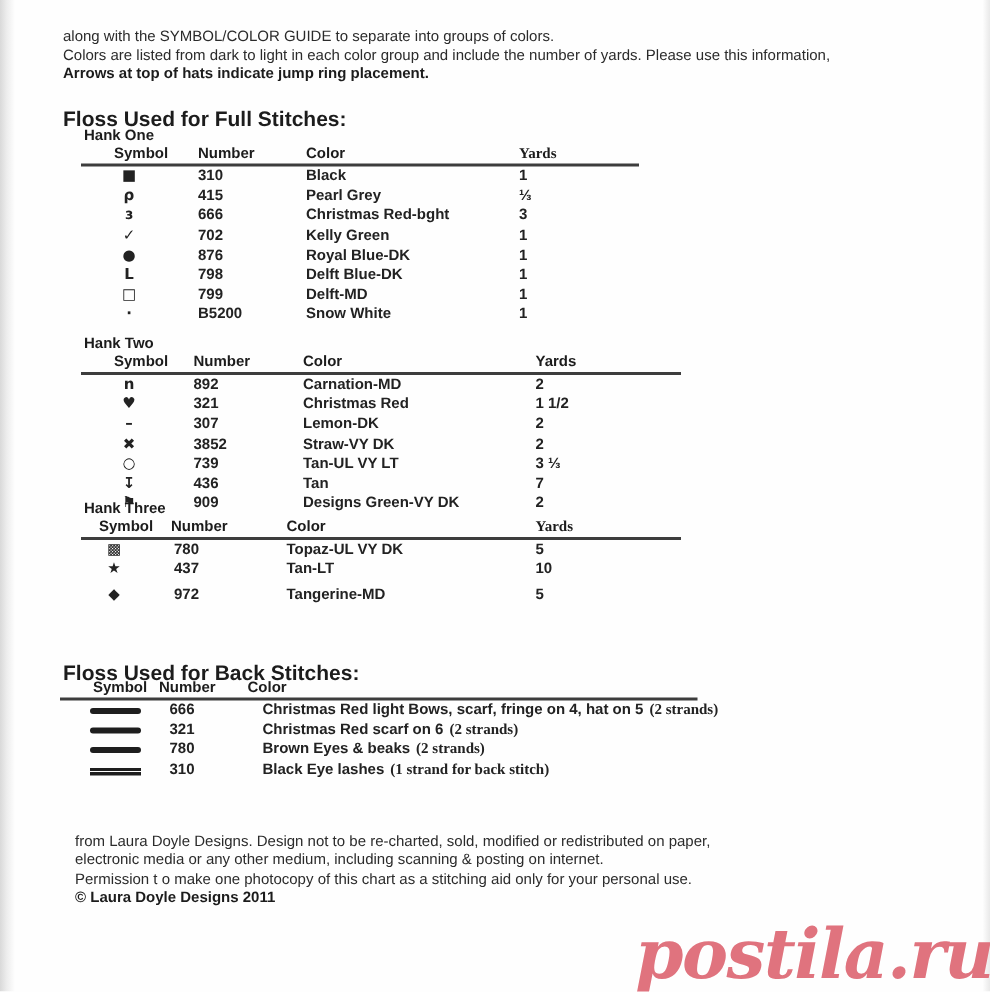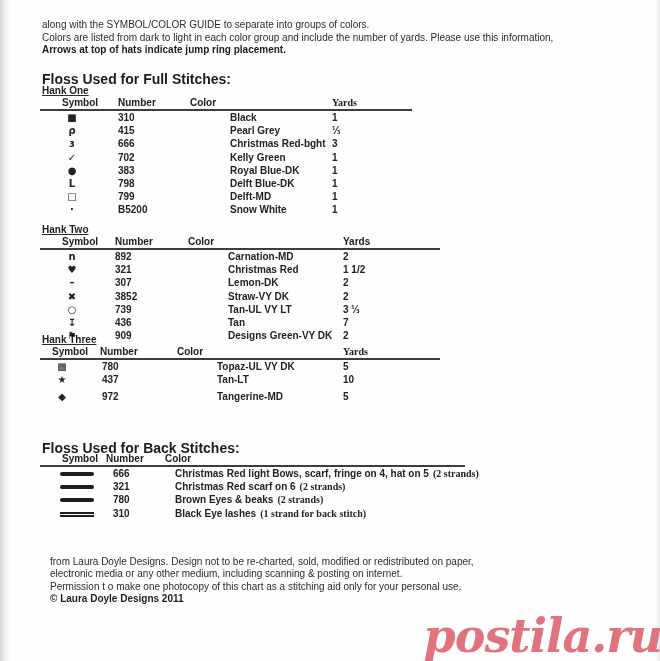--- a/index.html
+++ b/index.html
@@ -17,39 +17,39 @@
   .scan-edge-right{
     position:absolute;right:0;top:0;bottom:0;width:5px;
     background:linear-gradient(270deg,#e9e9e9 0%,rgba(255,255,255,0) 100%);
   }
   .intro{position:absolute;left:42px;top:19px;width:585px;font-size:10px;line-height:12.6px;}
   .b{font-weight:bold;color:#1c1c1c;}
   .section-title{position:absolute;left:42px;font-size:14px;font-weight:bold;color:#1c1c1c;}
   #full-title{top:71px;}
   #back-title{top:440px;}
 
-  .hank{position:absolute;left:40px;width:440px;font-size:10px;text-decoration:underline;}
+  .hank{position:absolute;left:54px;width:440px;font-size:10px;}
   #hank-1{top:85px;--num:78px;--col:150px;--yd:292px;--symc:18px;--symw:28px;--hsym:22px;--hnum:78px;--w:372px;}
   #hank-2{top:224px;--num:75px;--col:148px;--yd:303px;--symc:18px;--symw:28px;--hsym:22px;--hnum:75px;--w:400px;}
   #hank-3{top:334px;--num:62px;--col:137px;--yd:303px;--symc:8px;--symw:28px;--hsym:12px;--hnum:60px;--w:400px;}
   .hank-name{font-weight:bold;color:#1c1c1c;line-height:12px;margin-left:2px;}
   .thead{position:relative;height:12px;}
   .thead .rule{position:absolute;left:0;top:12px;width:var(--w);height:2px;background:#3d3d3d;}
   .thead span{position:absolute;font-weight:bold;color:#1c1c1c;}
   .h-sym{left:var(--hsym);}
   .h-num{left:var(--hnum);}
   .h-col{left:var(--col);}
   .h-yd{left:var(--yd);}
   .serif{font-family:"Liberation Serif",serif;}
   .rows{position:relative;margin-top:3px;}
   .trow{position:relative;height:13.2px;}
   .trow span{position:absolute;font-weight:bold;color:#222;}
   .c-sym{left:var(--symc);width:var(--symw);text-align:center;font-family:"DejaVu Sans",sans-serif;font-size:10px;}
   .c-num{left:var(--num);}
-  .c-col{left:var(--col);margin-left:40px;}
+  .c-col{left:var(--col);}
   .c-yd{left:var(--yd);}
   #hank-3 .trow:last-child{margin-top:4px;}
 
   .back-table{position:absolute;left:40px;top:453px;width:600px;font-size:10px;}
   .back-table .thead .rule{width:425px;}
   .back-table{--hsym:22px;--hnum:66px;--col:125px;}
   .btrow{position:relative;height:13.2px;}
   .btrow .bar{position:absolute;left:20px;top:4px;width:34px;height:4px;background:#1e1e1e;border-radius:2px;}
   .btrow .bar.double{height:5px;background:linear-gradient(#1e1e1e 2px,#ffffff 2px,#ffffff 3px,#1e1e1e 3px);border-radius:0;}
   .btrow .bs-num{position:absolute;left:73px;font-weight:bold;color:#222;}
@@ -106,21 +106,21 @@
         <span class="c-yd">3</span>
       </div>
       <div class="trow">
         <span class="c-sym">✓</span>
         <span class="c-num">702</span>
         <span class="c-col">Kelly Green</span>
         <span class="c-yd">1</span>
       </div>
       <div class="trow">
         <span class="c-sym">●</span>
-        <span class="c-num">383</span>
+        <span class="c-num">876</span>
         <span class="c-col">Royal Blue-DK</span>
         <span class="c-yd">1</span>
       </div>
       <div class="trow">
         <span class="c-sym">L</span>
         <span class="c-num">798</span>
         <span class="c-col">Delft Blue-DK</span>
         <span class="c-yd">1</span>
       </div>
       <div class="trow">

